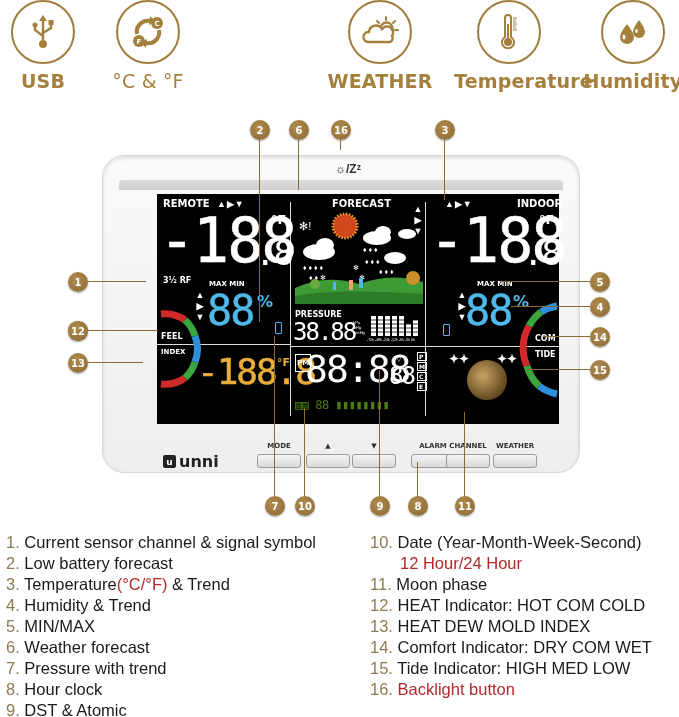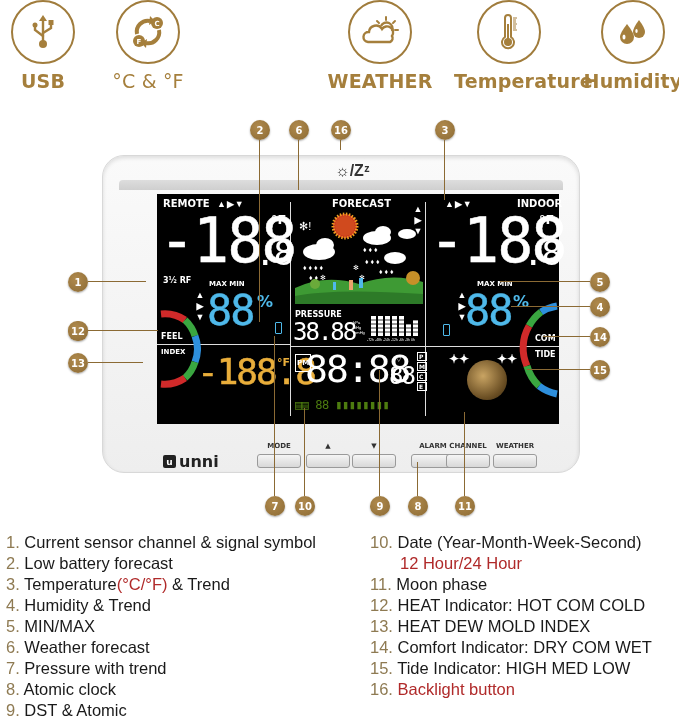--- a/index.html
+++ b/index.html
@@ -264,21 +264,21 @@
       <path d="M22 84 A44 44 0 0 0 40 92" stroke="#2e8fdc" stroke-width="7" fill="none"></path>
     </svg>
     <div class="lcd-small" style="left:378px; top:140px; font-size:8px;">COM</div>
     <div class="lcd-small" style="left:378px; top:156px; font-size:8px;">TIDE</div>
 
     <div style="position:absolute; left:292px; top:158px; color:#fff; font-size:12px; font-weight:bold;">✦✦</div>
     <div style="position:absolute; left:340px; top:158px; color:#fff; font-size:12px; font-weight:bold;">✦✦</div>
     <div style="position:absolute; left:310px; top:166px; width:40px; height:40px; border-radius:50%; background:radial-gradient(circle at 40% 40%, #c9a463, #6b4f24 65%, #3a2a10);"></div>
   </div>
 
-  <div style="position:absolute; left:232px; top:6px; font-size:16px; color:#333; font-weight:bold;">☼/Zᶻ</div>
+  <div style="position:absolute; left:232px; top:6px; font-size:12px; color:#333; font-weight:bold;">☼/Zᶻ</div>
 </div>
 
 <div class="brand">
   <span class="logo-box">u</span>
   <span>unni</span>
 </div>
 
 <div class="btn-row">
   <div class="dev-btn" style="left:104px;">
       <div class="blabel">MODE</div>
@@ -343,21 +343,21 @@
 <div class="leader" style="left:464px; top:412px; width:1px; height:84px;"></div>
 
 <div class="legend" style="left:6px; top:532px;">
   <div class="row"><span class="num">1.</span> <span>Current sensor channel &amp; signal symbol</span></div>
   <div class="row"><span class="num">2.</span> <span>Low battery forecast</span></div>
   <div class="row"><span class="num">3.</span> <span>Temperature</span><span class="red">(°C/°F)</span><span> &amp; Trend</span></div>
   <div class="row"><span class="num">4.</span> <span>Humidity &amp; Trend</span></div>
   <div class="row"><span class="num">5.</span> <span>MIN/MAX</span></div>
   <div class="row"><span class="num">6.</span> <span>Weather forecast</span></div>
   <div class="row"><span class="num">7.</span> <span>Pressure with trend</span></div>
-  <div class="row"><span class="num">8.</span> <span>Atomic clock</span></div>
+  <div class="row"><span class="num">8.</span> <span>Hour clock</span></div>
   <div class="row"><span class="num">9.</span> <span>DST &amp; Atomic</span></div>
 </div>
 
 <div class="legend" style="left:370px; top:532px;">
   <div class="row"><span class="num">10.</span> <span>Date (Year-Month-Week-Second)</span></div>
   <div class="row" style="padding-left:30px;"><span class="red">12 Hour/24 Hour</span></div>
   <div class="row"><span class="num">11.</span> <span>Moon phase</span></div>
   <div class="row"><span class="num">12.</span> <span>HEAT Indicator: HOT COM COLD</span></div>
   <div class="row"><span class="num">13.</span> <span>HEAT DEW MOLD INDEX</span></div>
   <div class="row"><span class="num">14.</span> <span>Comfort Indicator: DRY COM WET</span></div>

